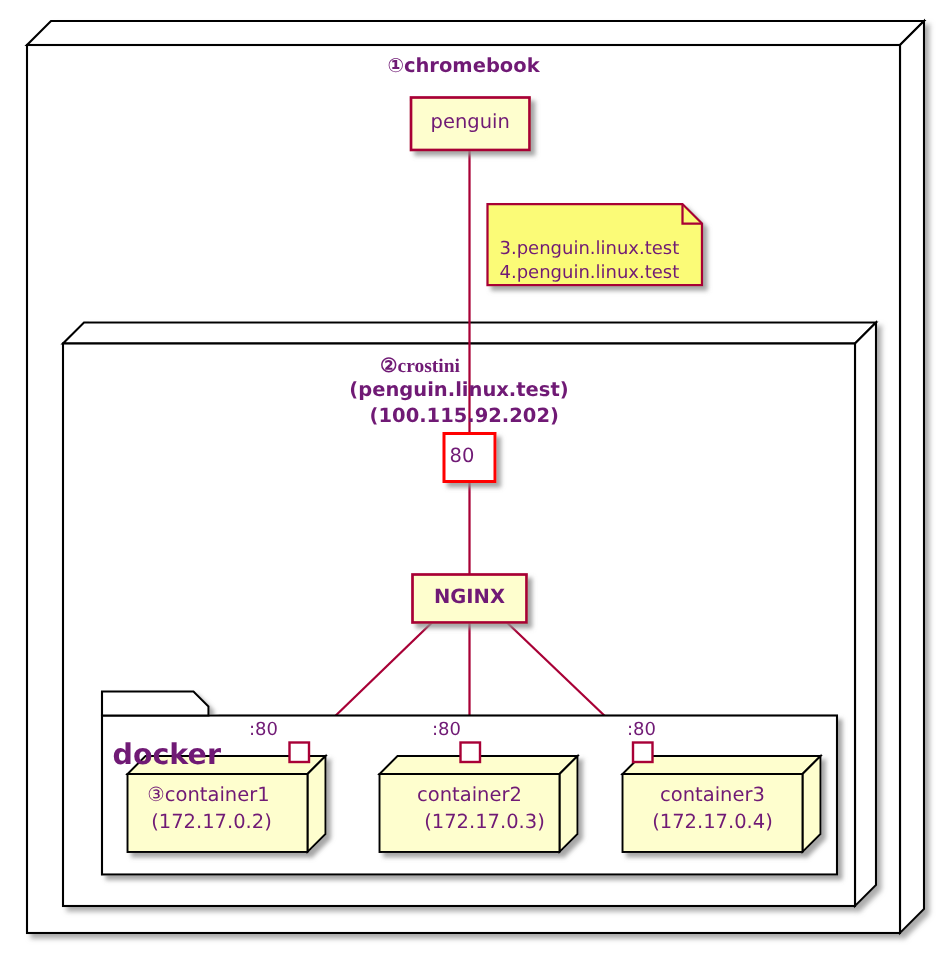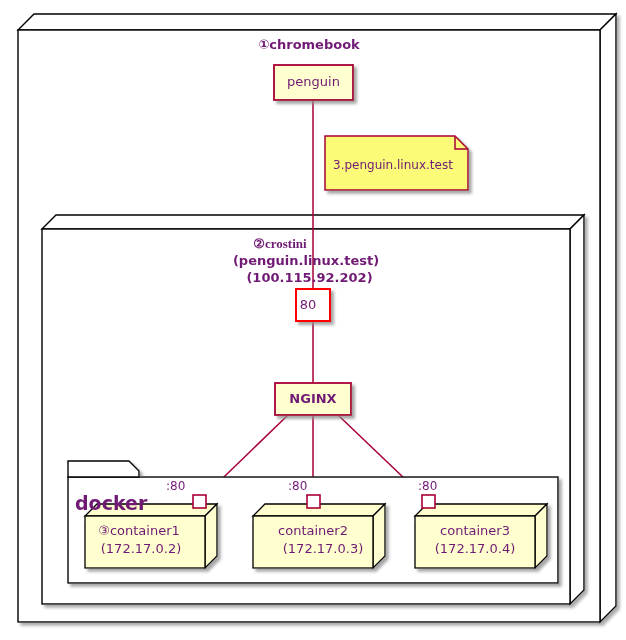--- a/index.html
+++ b/index.html
@@ -149,20 +149,21 @@
       <path d="M 325,136 L 455,136 L 468,149 L 468,190 L 325,190 Z" fill="#FBFB77" stroke="#A80036" stroke-width="1.5"></path>
       <path d="M 455,136 L 455,149 L 468,149" fill="none" stroke="#A80036" stroke-width="1.5"></path>
     </g>
   </svg>
 
   <div class="lbl node-title" style="left:18px; top:37px; width:582px;">①chromebook</div>
 
   <div class="lbl box-text" style="left:274px; top:74px; width:79px;">penguin</div>
 
   <div class="lbl note-text" style="left:333px; top:158px; width:130px;">3.penguin.linux.test</div>
+  <div class="lbl note-text" style="left:333px; top:174px; width:130px;">4.penguin.linux.test</div>
 
   <div class="lbl node-title" style="left:42px; top:236px; width:476px;font-family:Liberation Serif, serif;">②crostini</div>
   <div class="lbl node-title" style="left:42px; top:253px; width:528px;">(penguin.linux.test)</div>
   <div class="lbl node-title" style="left:42px; top:270px; width:535px;">(100.115.92.202)</div>
 
   <div class="lbl port-num" style="left:296px; top:297px; width:24px;">80</div>
 
   <div class="lbl box-text bold" style="left:275px; top:391px; width:76px;">NGINX</div>
 
   <div class="lbl pkg-title" style="left:75px; top:464px;">docker</div>

